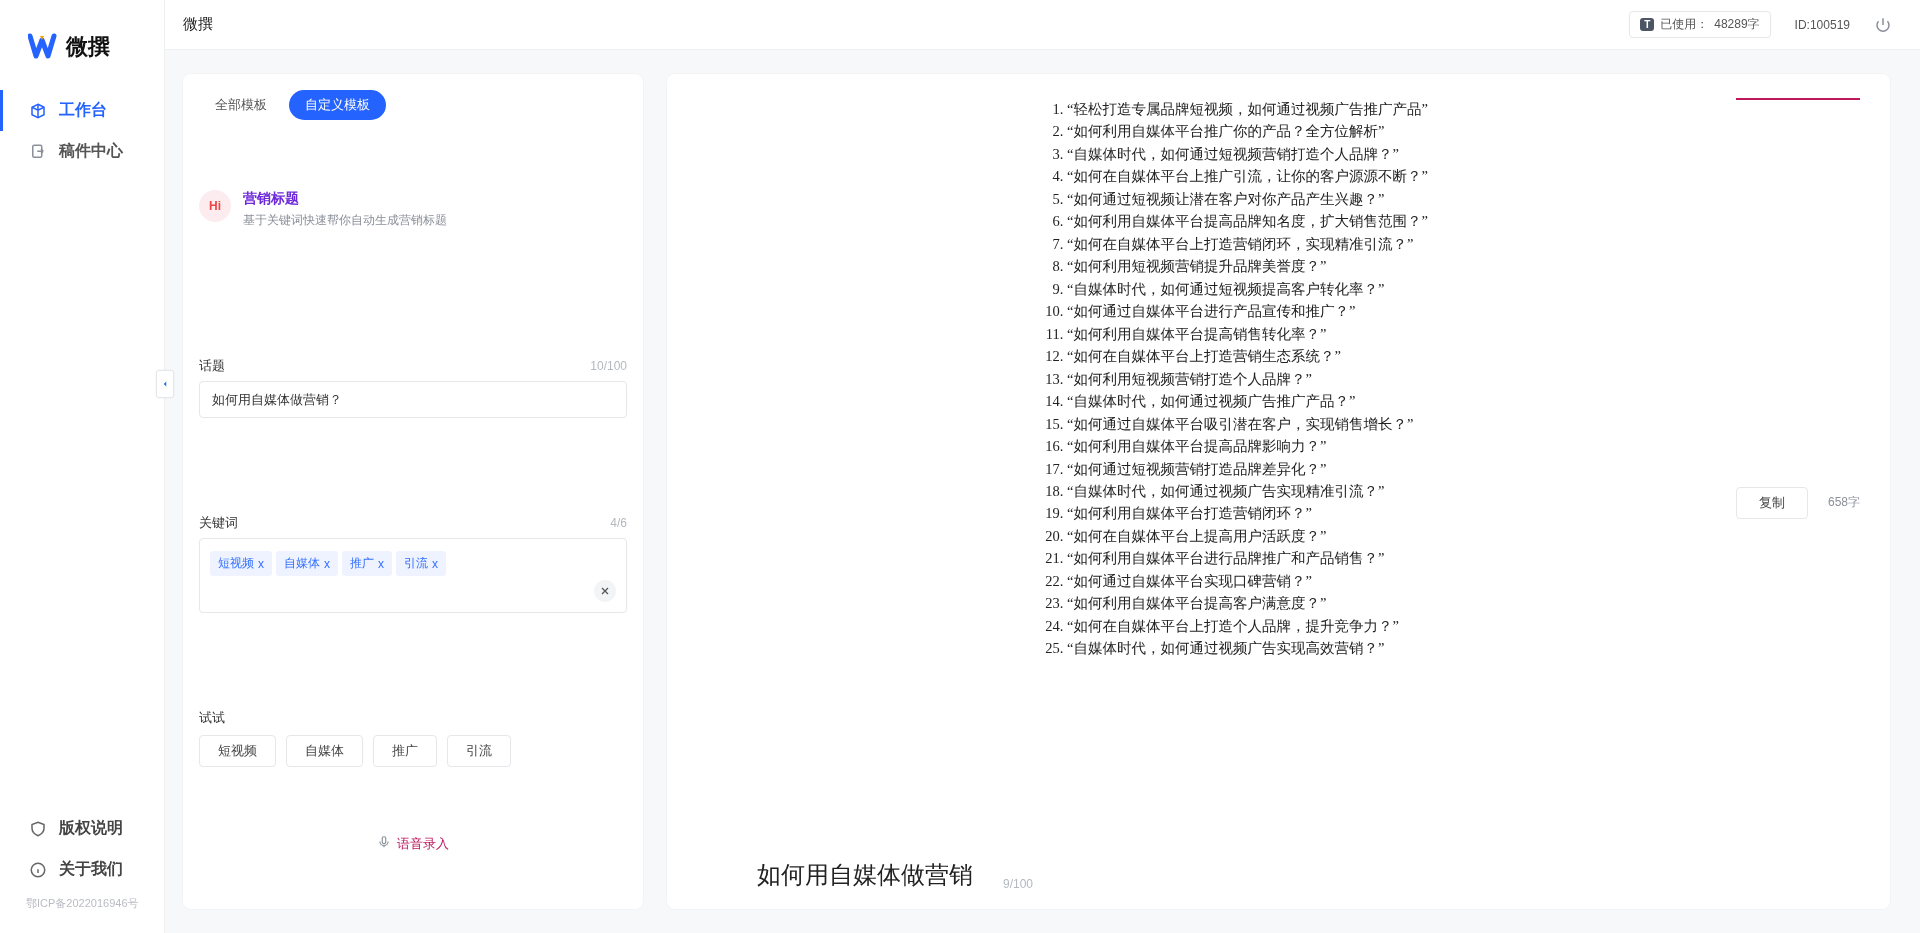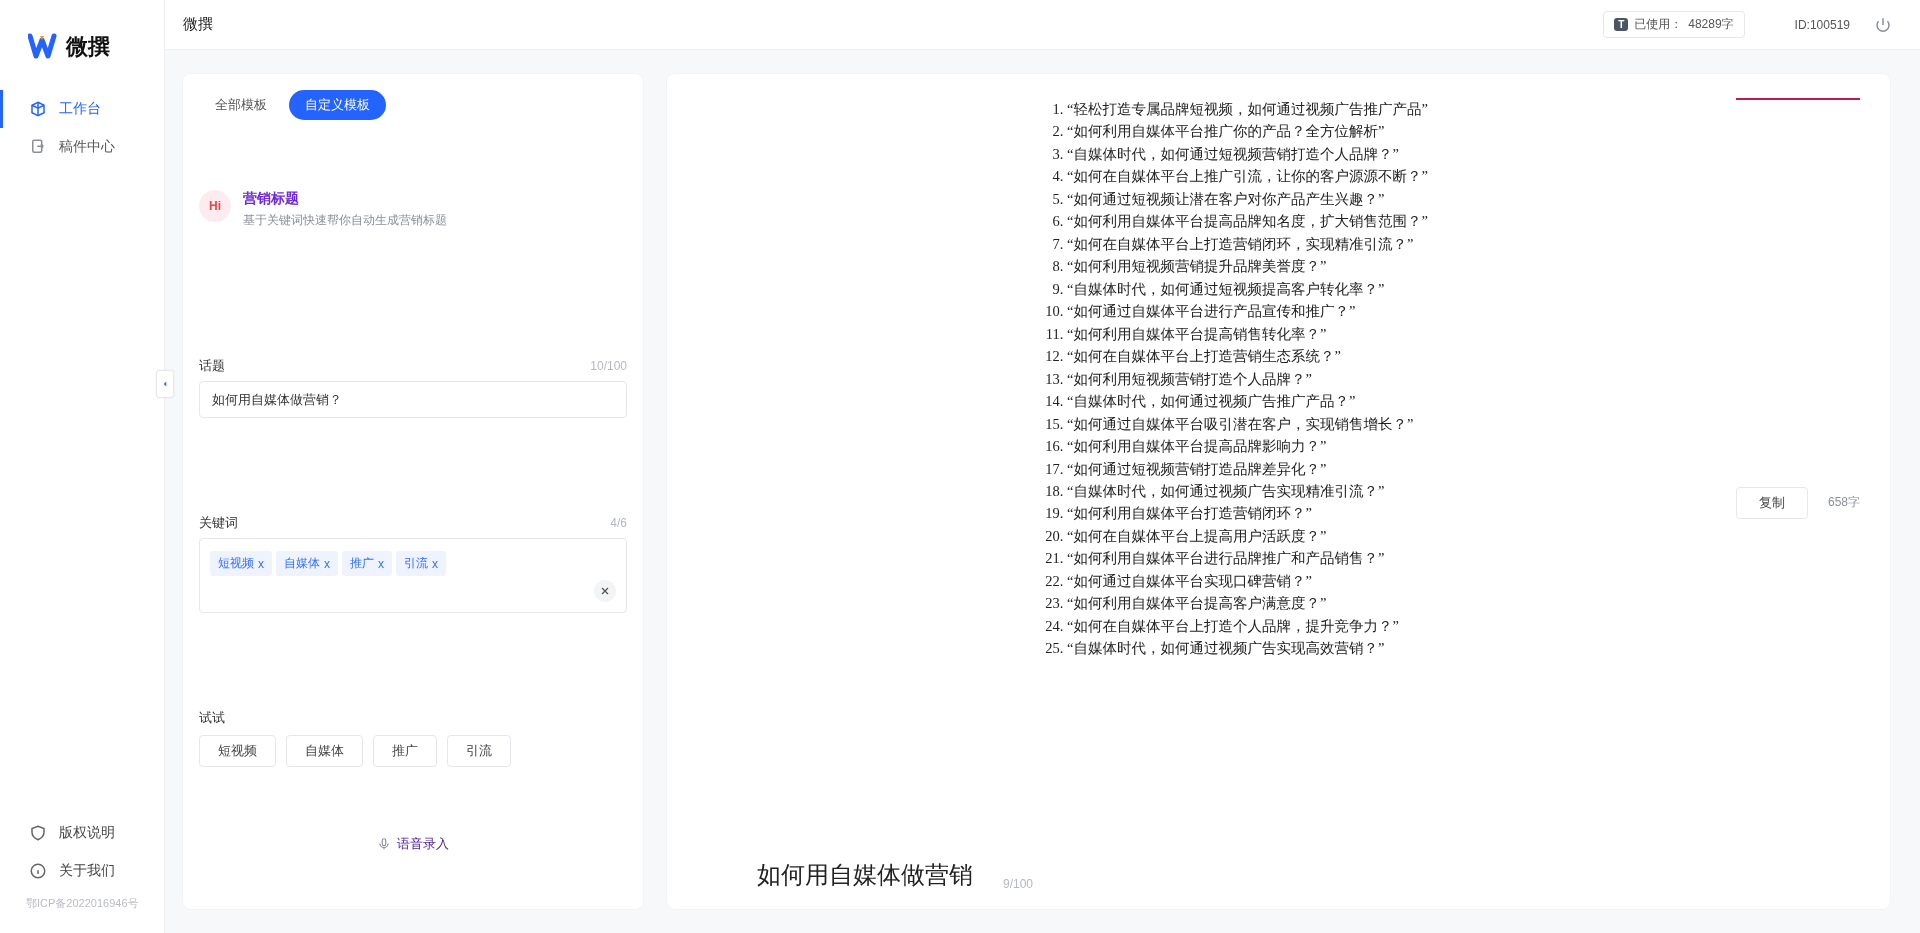--- a/index.html
+++ b/index.html
@@ -17,22 +17,23 @@
     background:#fff;
     position:relative;
   }
   .logo-wrap { padding:30px 20px 24px 28px; }
   .logo-wrap svg { display:block; }
 
   .nav { padding:4px 0; }
   .nav-item {
     display:flex; align-items:center; gap:12px;
     padding:10px 18px 10px 26px;
-    font-size:14px; color:#555; cursor:pointer;
+    font-size:16px; color:#555; cursor:pointer;
     border-left:3px solid transparent;
+    font-weight:bold;
   }
   .nav-item.active { color:#2563ff; border-left-color:#2563ff; }
   .nav-item svg { width:18px; height:18px; flex:0 0 18px; }
 
   .sidebar-bottom { margin-top:auto; padding-bottom:8px; }
   .sidebar-bottom .nav-item { color:#444; }
   .icp { font-size:11px; color:#b9bcc2; padding:6px 0 14px 26px; }
 
   .collapse-handle {
     position:absolute; right:-10px; top:370px;
@@ -59,21 +60,21 @@
   .usage-chip {
     display:flex; align-items:center; gap:6px;
     font-size:12px; color:#555;
     border:1px solid #e5e7eb; border-radius:4px;
     padding:4px 10px;
   }
   .usage-chip .t-badge {
     background:#4b5563; color:#fff; font-size:10px; font-weight:700;
     border-radius:3px; padding:1px 4px;
   }
-  .topbar-id { margin-left:50px; font-size:12px; color:#555; }
+  .topbar-id { margin-left:24px; font-size:12px; color:#555; }
   .power-icon { margin-left:24px; width:18px; height:18px; color:#8a8f99; cursor:pointer; }
 
   .content-row {
     flex:1; display:flex; gap:24px;
     padding:24px 30px 24px 18px;
     background:#f7f8fa;
     min-height:0;
   }
 
   
@@ -135,22 +136,22 @@
   }
 
   .suggest-row { display:flex; gap:10px; flex-wrap:wrap; }
   .suggest-chip {
     border:1px solid #e5e7eb; border-radius:4px;
     padding:6px 18px; font-size:13px; color:#444;
     cursor:pointer; background:#fff;
   }
 
   .voice-row {
-    display:flex; align-items:center; justify-content:center; gap:6px;
-    color:#4c1d95; font-size:13px; padding-top:20px;
+    display:flex; align-items:flex-start; justify-content:center; gap:6px;
+    color:#be185d; font-size:13px; padding-top:20px;
   }
   .voice-row svg { width:14px; height:14px; }
 
   .form-spacer { flex:1; }
   .generate-wrap { padding:0 60px; }
   .generate-btn {
     width:100%; background:#2f6bff; color:#fff;
     border:none; border-radius:6px;
     padding:12px 0; font-size:14px; cursor:pointer;text-align:right;
   }

